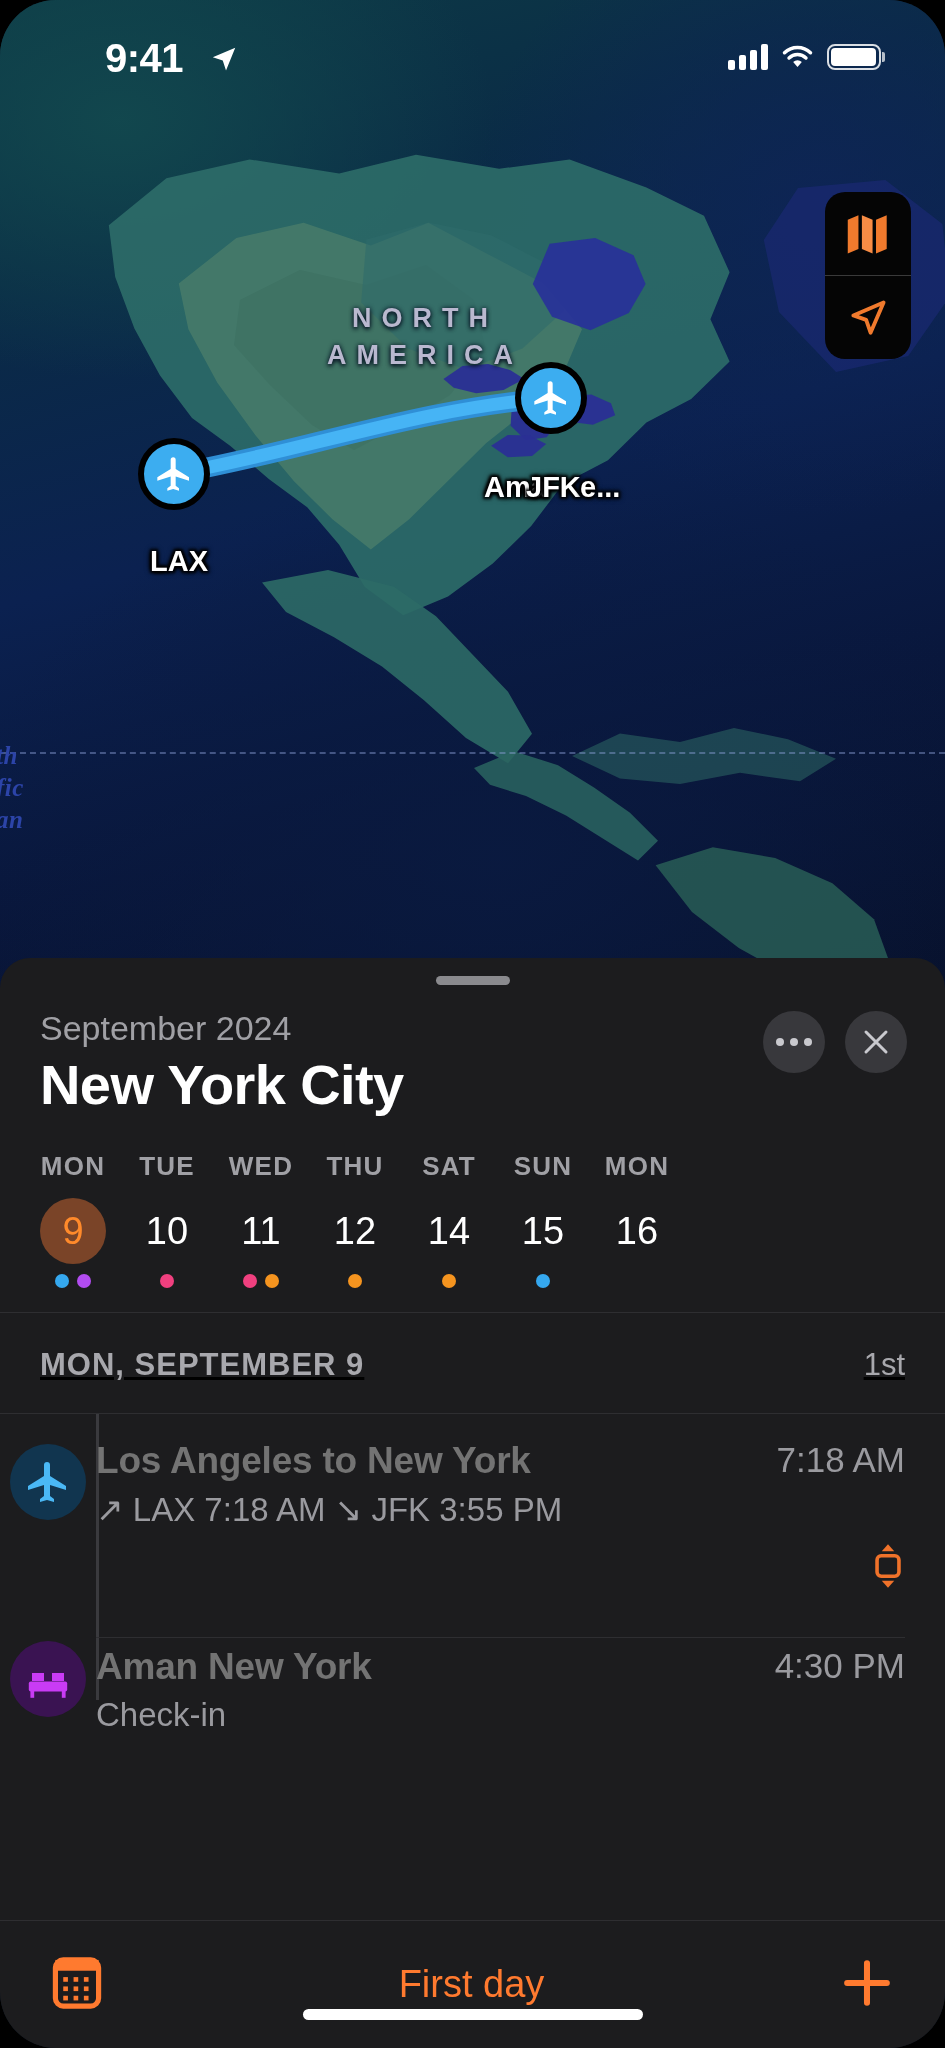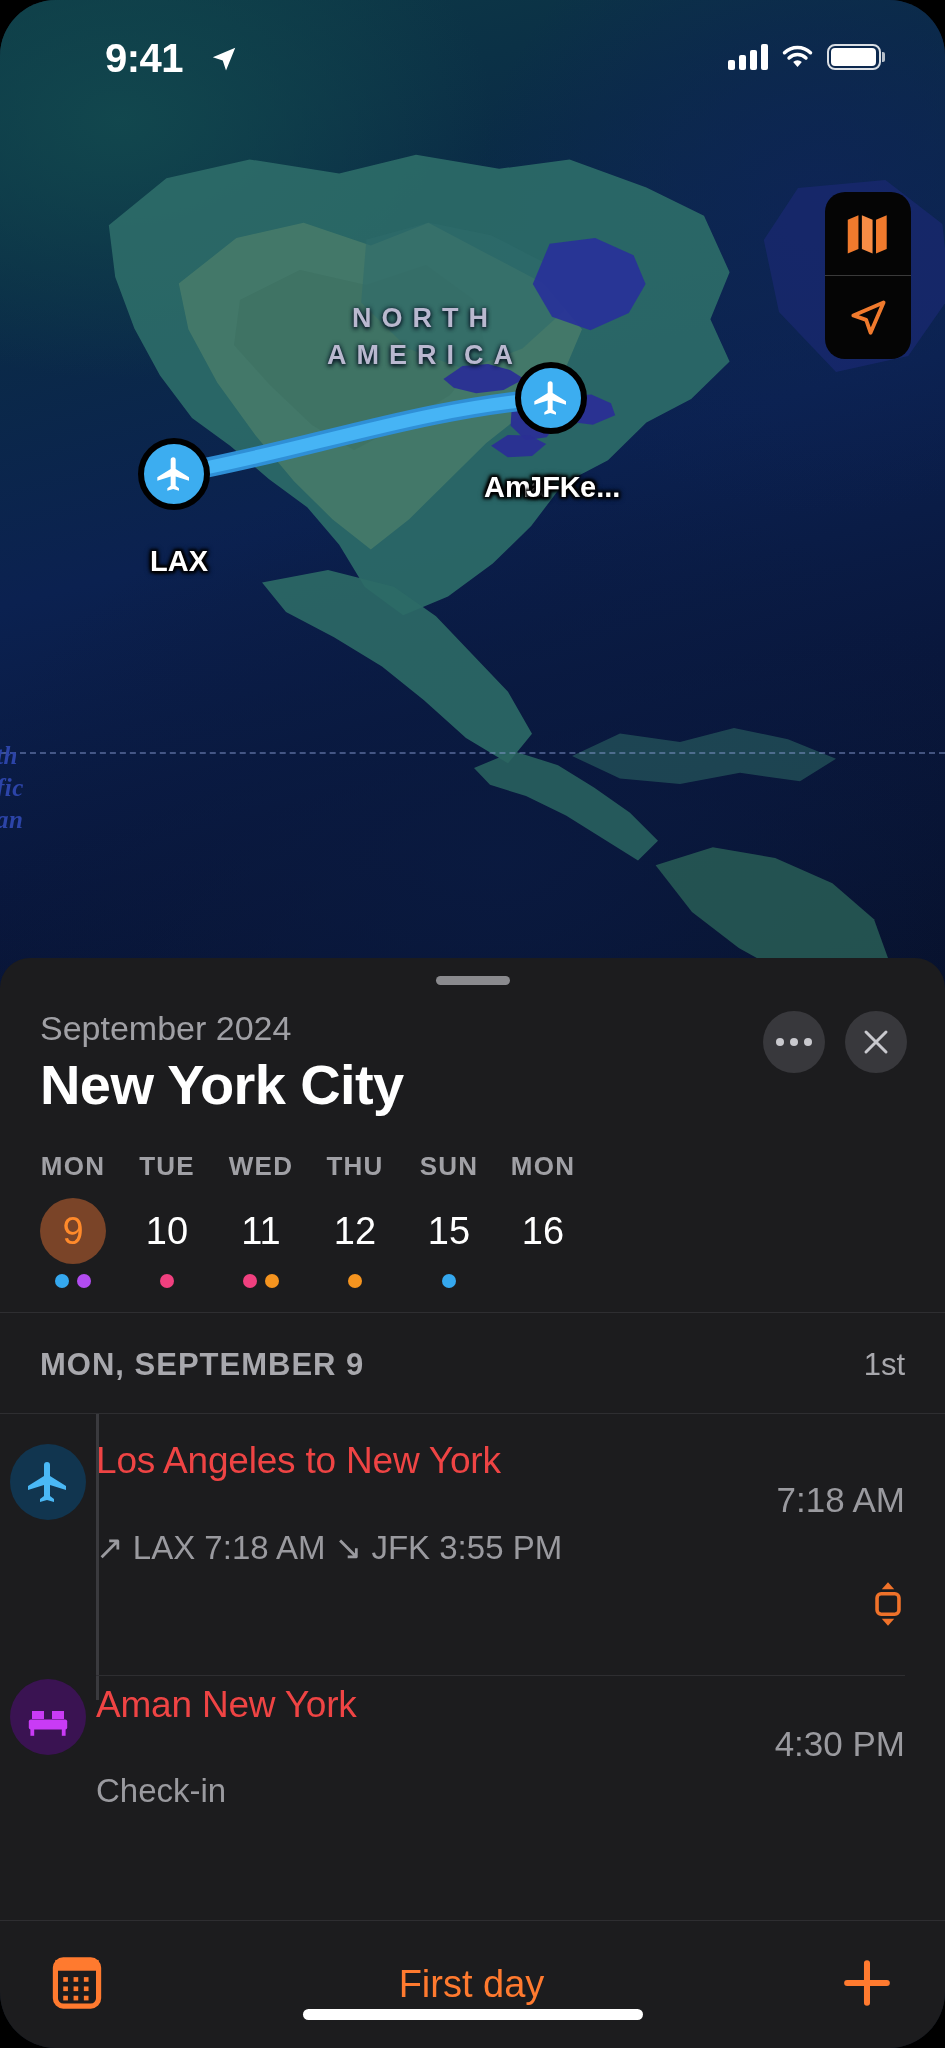--- a/index.html
+++ b/index.html
@@ -200,43 +200,43 @@
   }
   .cal-day.selected .cal-numwrap { background:#7a4428; }
   .cal-num { color:#fff; font-size:38px; font-weight:400; }
   .cal-day.selected .cal-num { color:#ff8a2b; }
   .cal-dots { height:16px; margin-top:10px; display:flex; gap:8px; justify-content:center; }
   .cal-dots i { width:14px; height:14px; border-radius:50%; display:block; }
 
   
   #day-head {
     display:flex; justify-content:space-between; align-items:center;
-    padding:34px 40px 30px; border-bottom:1px solid #2e2e31;
+    padding:34px 40px 30px; border-bottom:1px solid #2e2e31;text-decoration:underline;
   }
   #day-title { color:#a8a8ad; font-size:31px; font-weight:600; letter-spacing:1px; }
   #day-ord { color:#a8a8ad; font-size:31px; font-weight:400; }
 
   
   #events { position:relative; flex:1; }
   #timeline {
     position:absolute; left:96px; top:0; width:3px; height:286px; background:#3a3a3e;
   }
   .event { display:flex; align-items:flex-start; padding:26px 40px 0 0; position:relative; }
   .ev-avatar {
     width:96px; flex:none; display:flex; justify-content:center; padding-top:4px;
   }
   .ev-circle {
     width:76px; height:76px; border-radius:50%;
     display:flex; align-items:center; justify-content:center;
   }
   .ev-body { flex:1; min-width:0; padding-bottom:22px; }
   .event.bordered .ev-body { border-top:1px solid #2e2e31; padding-top:8px; }
   .ev-row { display:flex; justify-content:space-between; align-items:flex-start; }
-  .ev-title { color:#ef4444; font-size:37px; font-weight:400; letter-spacing:-.2px; }
-  .ev-time { color:#9a9a9f; font-size:35px; font-weight:400; white-space:nowrap; padding-left:20px;margin-top:40px; }
+  .ev-title { color:#737373; font-size:37px; font-weight:700; letter-spacing:-.2px; }
+  .ev-time { color:#9a9a9f; font-size:35px; font-weight:400; white-space:nowrap; padding-left:20px; }
   .ev-sub { color:#9a9a9f; font-size:33px; margin-top:8px; }
   .ev-badge { margin-top:14px; display:flex; justify-content:flex-end; }
 
   
   #bottombar {
     height:128px; border-top:1px solid #2e2e31;
     display:flex; align-items:center; justify-content:space-between;
     padding:0 50px;
   }
   #firstday { color:#ff7a2f; font-size:38px; font-weight:400; }
@@ -394,20 +394,29 @@
           </div>
         <div class="cal-dots">
           <i style="background:#f0407f"></i>
             <i style="background:#f5941f"></i>
         </div>
       </div>
       <div class="cal-day">
         <div class="cal-dow">THU</div>
         <div class="cal-numwrap">
             <div class="cal-num">12</div>
+          </div>
+        <div class="cal-dots">
+            <i style="background:#f5941f"></i>
+          </div>
+      </div>
+      <div class="cal-day">
+        <div class="cal-dow">SAT</div>
+        <div class="cal-numwrap">
+            <div class="cal-num">14</div>
           </div>
         <div class="cal-dots">
             <i style="background:#f5941f"></i>
           </div>
       </div>
       <div class="cal-day">
         <div class="cal-dow">SUN</div>
         <div class="cal-numwrap">
             <div class="cal-num">15</div>
           </div>

